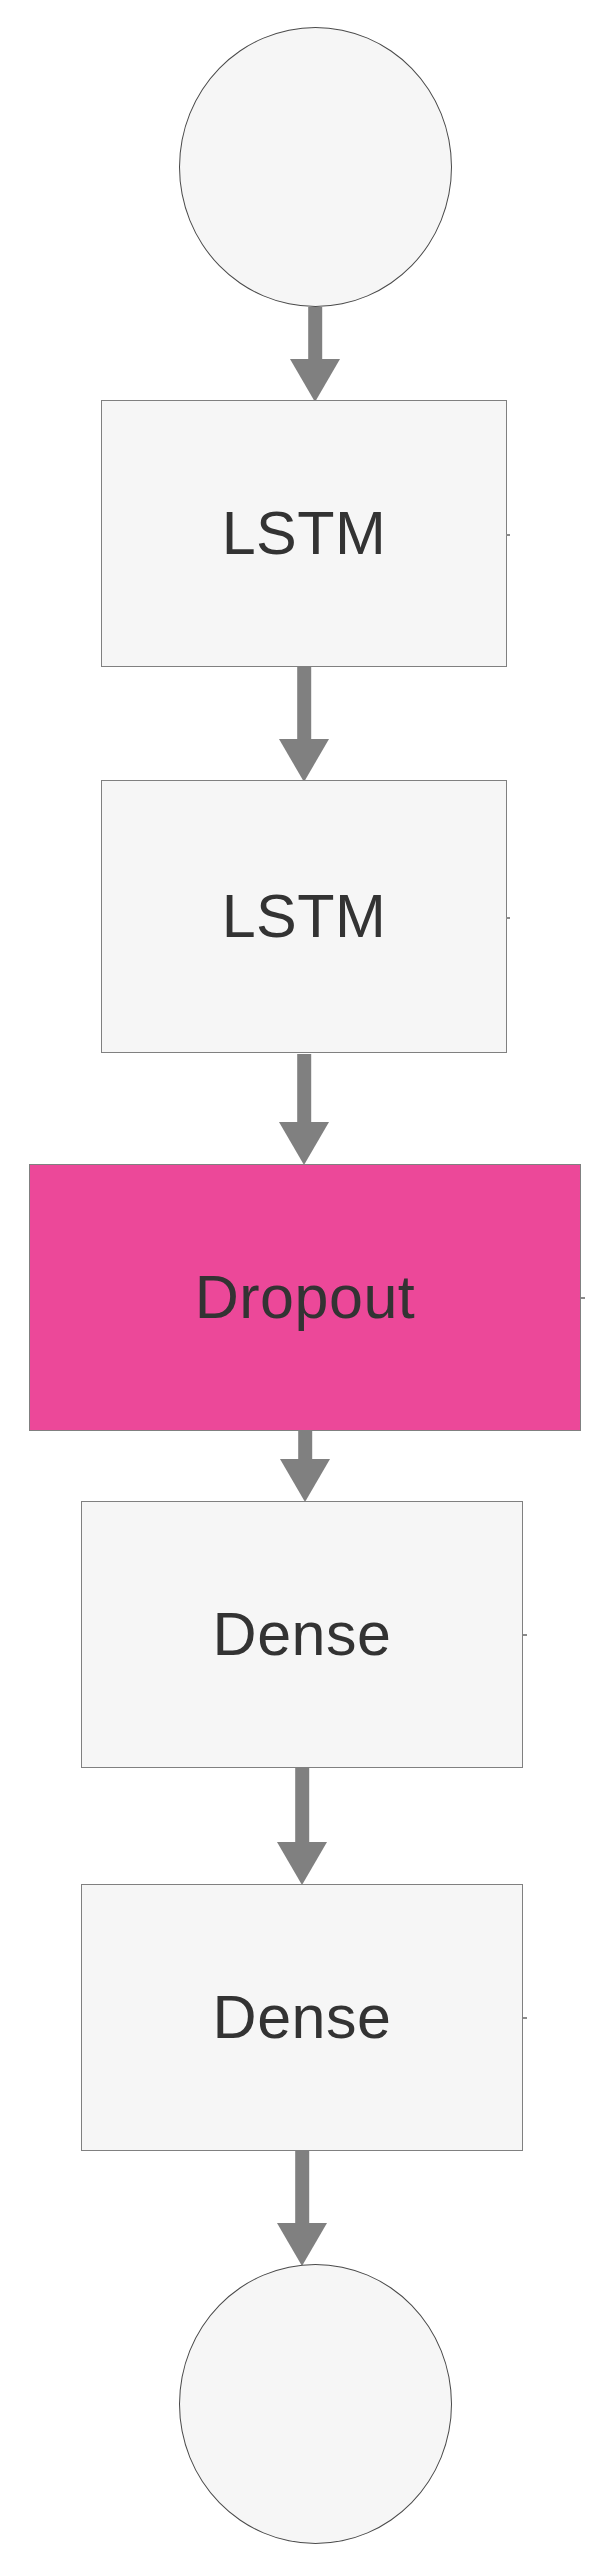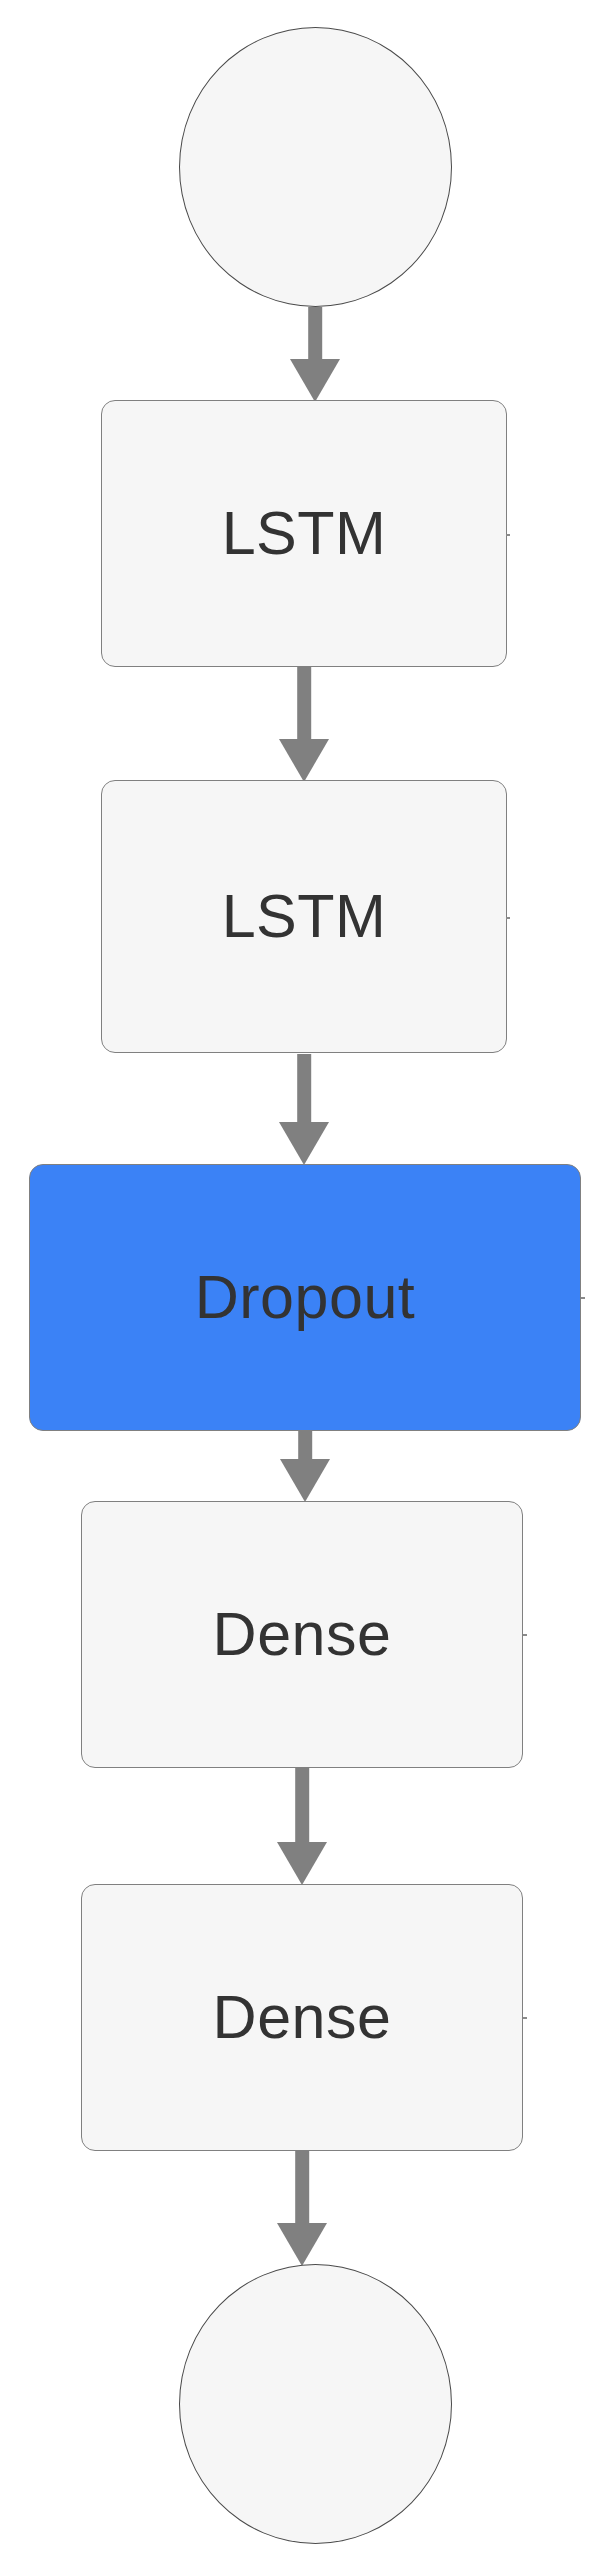--- a/index.html
+++ b/index.html
@@ -17,21 +17,20 @@
     background: #ffffff;
     overflow: hidden;
   }
   .node {
     position: absolute;
     box-sizing: border-box;
     background: #f6f6f6;
     display: flex;
     align-items: center;
     justify-content: center;
-    border-radius: 14px;
   }
   .node-box {
     border: 1.5px solid #808080;
   }
   .node-circle {
     border: 1.4px solid #4a4a4a;
     border-radius: 50%;
   }
   .node-label {
     color: #333333;
@@ -101,21 +100,21 @@
     </div>
     <div class="node node-circle" style="left: 179px; top: 27px; width: 273px; height: 280px; background: rgb(246, 246, 246); border-color: rgb(74, 74, 74);"></div>
     <div class="node node-box" style="left: 101px; top: 400px; width: 406px; height: 267px; background: rgb(246, 246, 246); border-color: rgb(128, 128, 128);">
       <span class="node-label" style="color: rgb(51, 51, 51);">LSTM</span>
     </div>
     <div class="tick-mark" style="left: 506px; top: 534px;"></div>
     <div class="node node-box" style="left: 101px; top: 780px; width: 406px; height: 273px; background: rgb(246, 246, 246); border-color: rgb(128, 128, 128);">
       <span class="node-label" style="color: rgb(51, 51, 51);">LSTM</span>
     </div>
     <div class="tick-mark" style="left: 506px; top: 917px;"></div>
-    <div class="node node-box" style="left: 29px; top: 1164px; width: 552px; height: 267px; background: #3b82f6; border-color: rgb(128, 128, 128);">
+    <div class="node node-box" style="left: 29px; top: 1164px; width: 552px; height: 267px; background: #ec4899; border-color: rgb(128, 128, 128);">
       <span class="node-label" style="color: rgb(51, 51, 51);">Dropout</span>
     </div>
     <div class="tick-mark" style="left: 581px; top: 1297px;"></div>
     <div class="node node-box" style="left: 81px; top: 1501px; width: 442px; height: 267px; background: rgb(246, 246, 246); border-color: rgb(128, 128, 128);">
       <span class="node-label" style="color: rgb(51, 51, 51);">Dense</span>
     </div>
     <div class="tick-mark" style="left: 523px; top: 1634px;"></div>
     <div class="node node-box" style="left: 81px; top: 1884px; width: 442px; height: 267px; background: rgb(246, 246, 246); border-color: rgb(128, 128, 128);">
       <span class="node-label" style="color: rgb(51, 51, 51);">Dense</span>
     </div>

